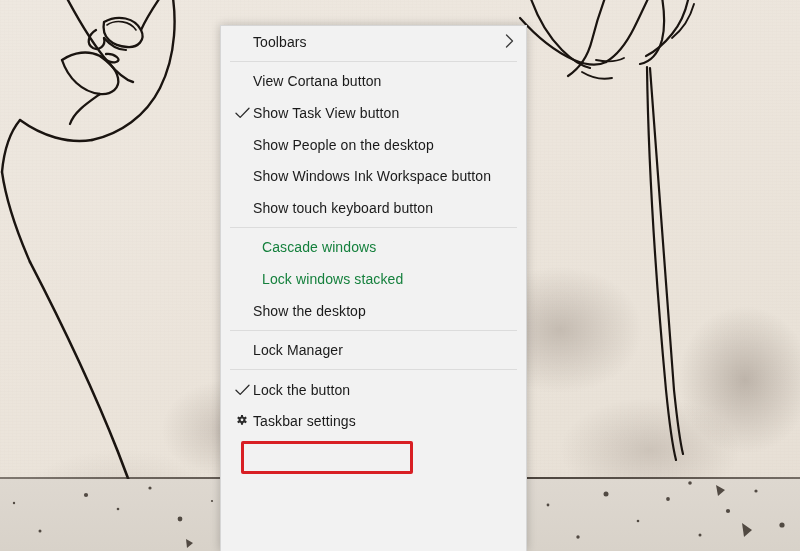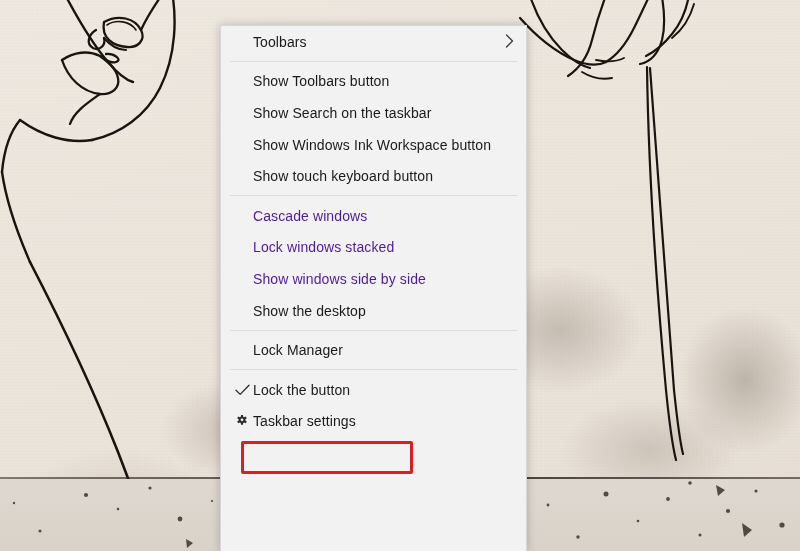--- a/index.html
+++ b/index.html
@@ -90,21 +90,21 @@
   .menu-item {
     position: relative;
     height: 31.6px;
     display: flex;
     align-items: center;
     color: #1a1a1a;
     font-size: 14px;
     line-height: 1;
     white-space: nowrap;
   }
-  .menu-item.disabled { color: #4c1d95; }
+  .menu-item.disabled { color: #15803d; padding-left: 9px; }
 
   .mi-glyph {
     position: absolute;
     left: 11px;
     width: 20px;
     display: flex;
     align-items: center;
     justify-content: center;
   }
   .mi-label {
@@ -241,46 +241,51 @@
             <path d="M1.5 1 L7.5 7 L1.5 13" fill="none" stroke="#3c3c3c" stroke-width="1.3" stroke-linecap="round" stroke-linejoin="round"></path>
           </svg>
       </span>
     </div>
 
     <div class="separator"></div>
 
 
 
     <div class="menu-item">
-      <span class="mi-label">Show Toolbars button</span>
-    </div>
-
-
-    <div class="menu-item">
-      <span class="mi-label">Show Search on the taskbar</span>
+      <span class="mi-label">View Cortana button</span>
+    </div>
+
+    <div class="menu-item">
+      <span class="mi-glyph checkmark">
+        <svg width="15" height="12" viewBox="0 0 15 12">
+            <path d="M1 6.2 L5.2 10.4 L14 1.2" fill="none" stroke="#2b2b2b" stroke-width="1.3" stroke-linecap="round" stroke-linejoin="round"></path>
+          </svg>
+      </span>
+      <span class="mi-label">Show Task View button</span>
+    </div>
+
+    <div class="menu-item">
+      <span class="mi-label">Show People on the desktop</span>
     </div>
 
     <div class="menu-item">
       <span class="mi-label">Show Windows Ink Workspace button</span>
     </div>
 
     <div class="menu-item">
       <span class="mi-label">Show touch keyboard button</span>
     </div>
 
     <div class="separator"></div>
 
     <div class="menu-item disabled">
       <span class="mi-label">Cascade windows</span>
     </div>
     <div class="menu-item disabled">
       <span class="mi-label">Lock windows stacked</span>
-    </div>
-    <div class="menu-item disabled">
-      <span class="mi-label">Show windows side by side</span>
     </div>
     <div class="menu-item">
       <span class="mi-label">Show the desktop</span>
     </div>
 
     <div class="separator"></div>
 
     <div class="menu-item">
       <span class="mi-label">Lock Manager</span>
     </div>

